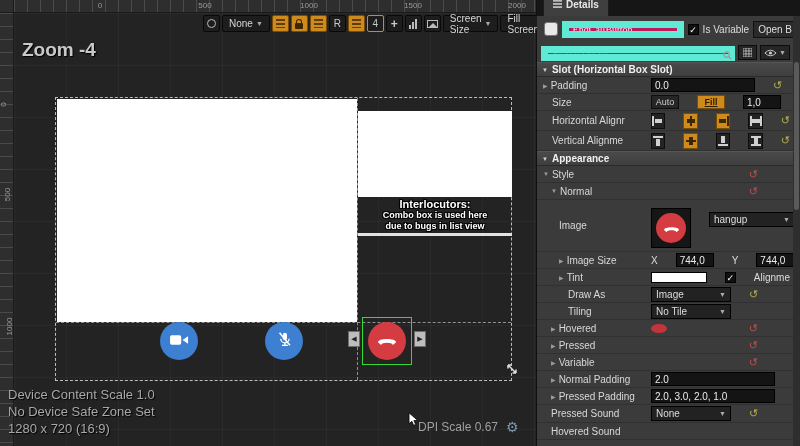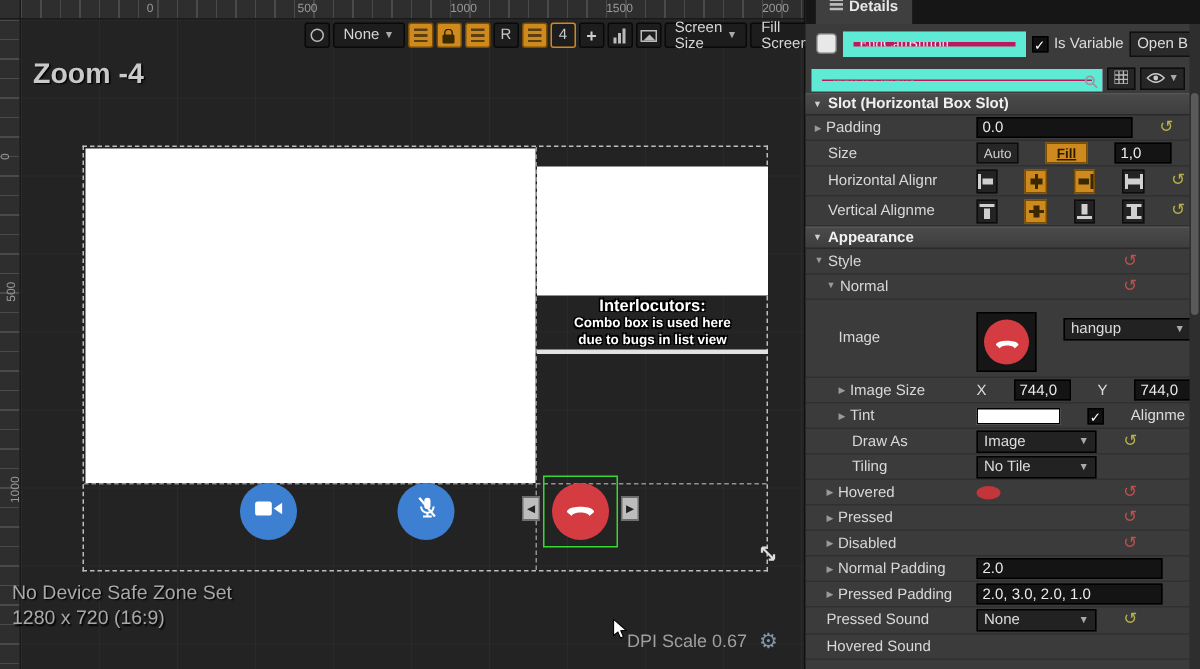--- a/index.html
+++ b/index.html
@@ -254,20 +254,21 @@
         <div class="handle" style="left:358px;">▶</div>
       </div>
       <div class="resize-arrow" style="pointer-events:auto">
         <svg viewBox="0 0 14 14" width="14" height="14">
           <path d="M3 3 L11 11 M3 3 L3 6.5 M3 3 L6.5 3 M11 11 L11 7.5 M11 11 L7.5 11" stroke="#e0e0e0" stroke-width="1.5" fill="none"></path>
         </svg>
       </div>
     </div>
 
     <div class="status">
+      <div>Device Content Scale 1.0</div>
       <div>No Device Safe Zone Set</div>
       <div>1280 x 720 (16:9)</div>
     </div>
     <div class="dpi">
       <span>DPI Scale 0.67</span>
       <span class="gear">⚙</span>
     </div>
     <div class="cursor">
       <svg viewBox="0 0 12 18" width="11" height="16">
         <path d="M1 1 L1 13 L4.2 10.5 L6.2 15 L8.4 14 L6.4 9.6 L10.5 9.3 Z" fill="#fff" stroke="#000" stroke-width="0.8"></path>
@@ -547,21 +548,21 @@
           <span>Pressed</span>
         </div>
       <div class="pval">
           <span class="reset red">↺</span>
         </div>
     </div>
 
     <div class="prow">
       <div class="plabel ind2">
           <span class="ptri">▶</span>
-          <span>Disabled</span>
+          <span>Variable</span>
         </div>
       <div class="pval">
           <span class="reset red">↺</span>
         </div>
     </div>
 
     <div class="prow">
       <div class="plabel ind2">
           <span class="ptri">▶</span>
           <span>Normal Padding</span>

